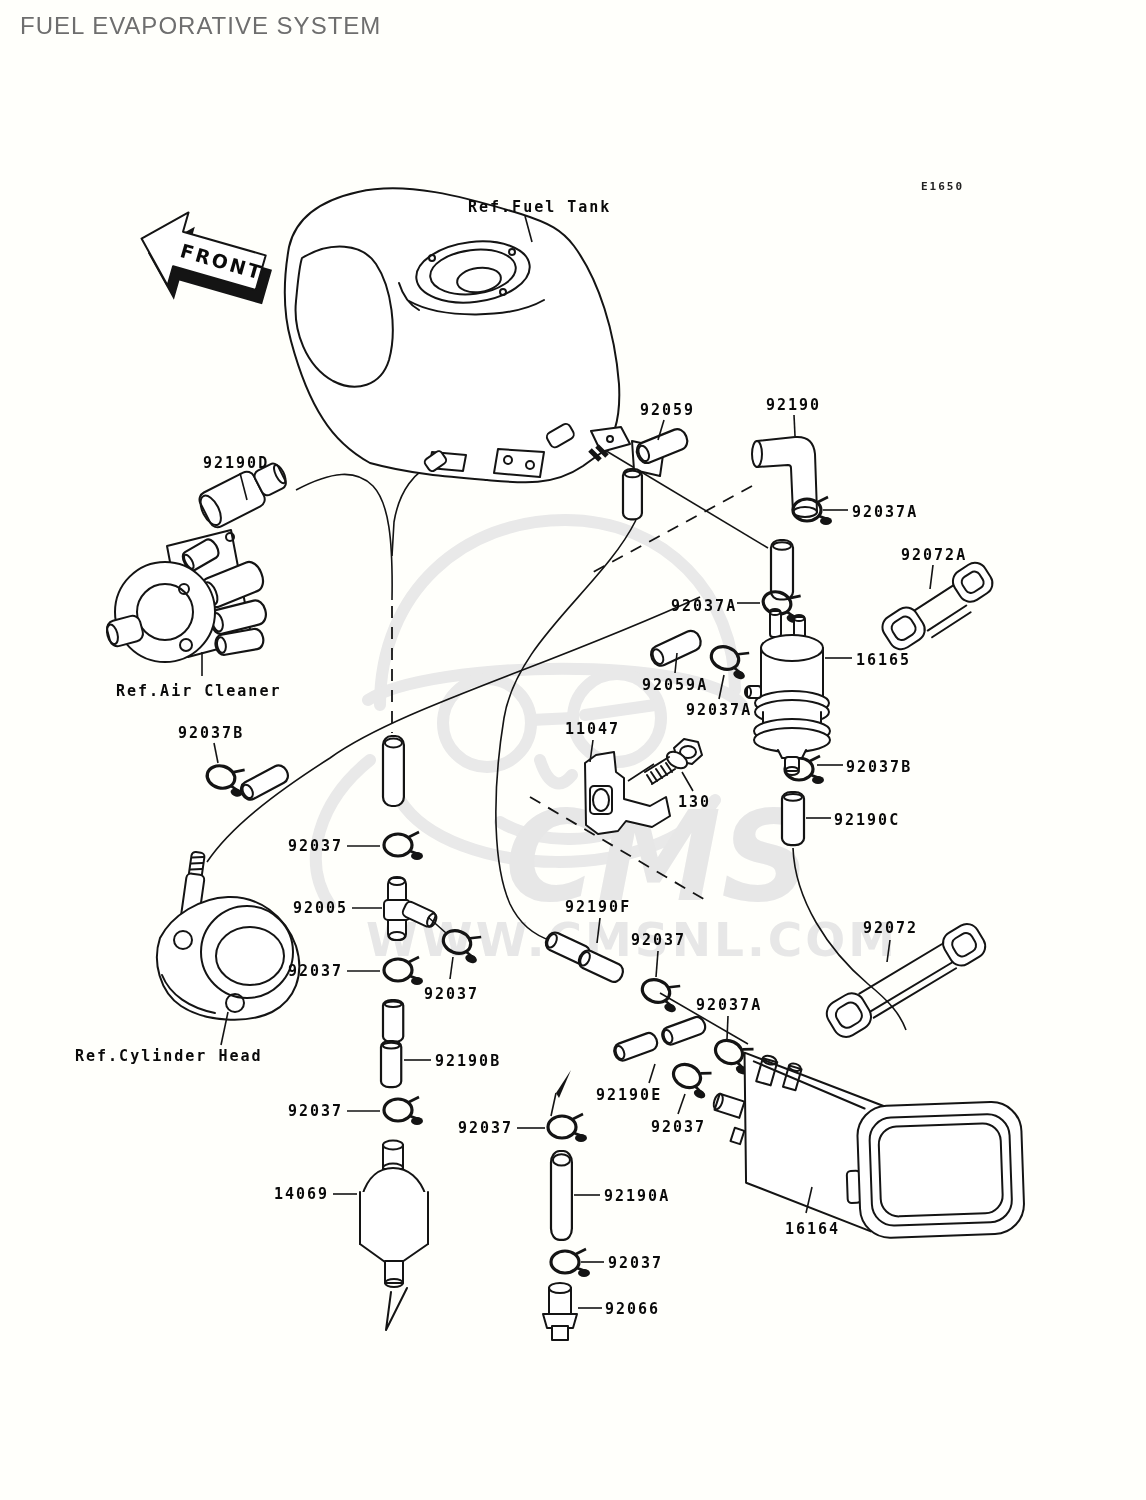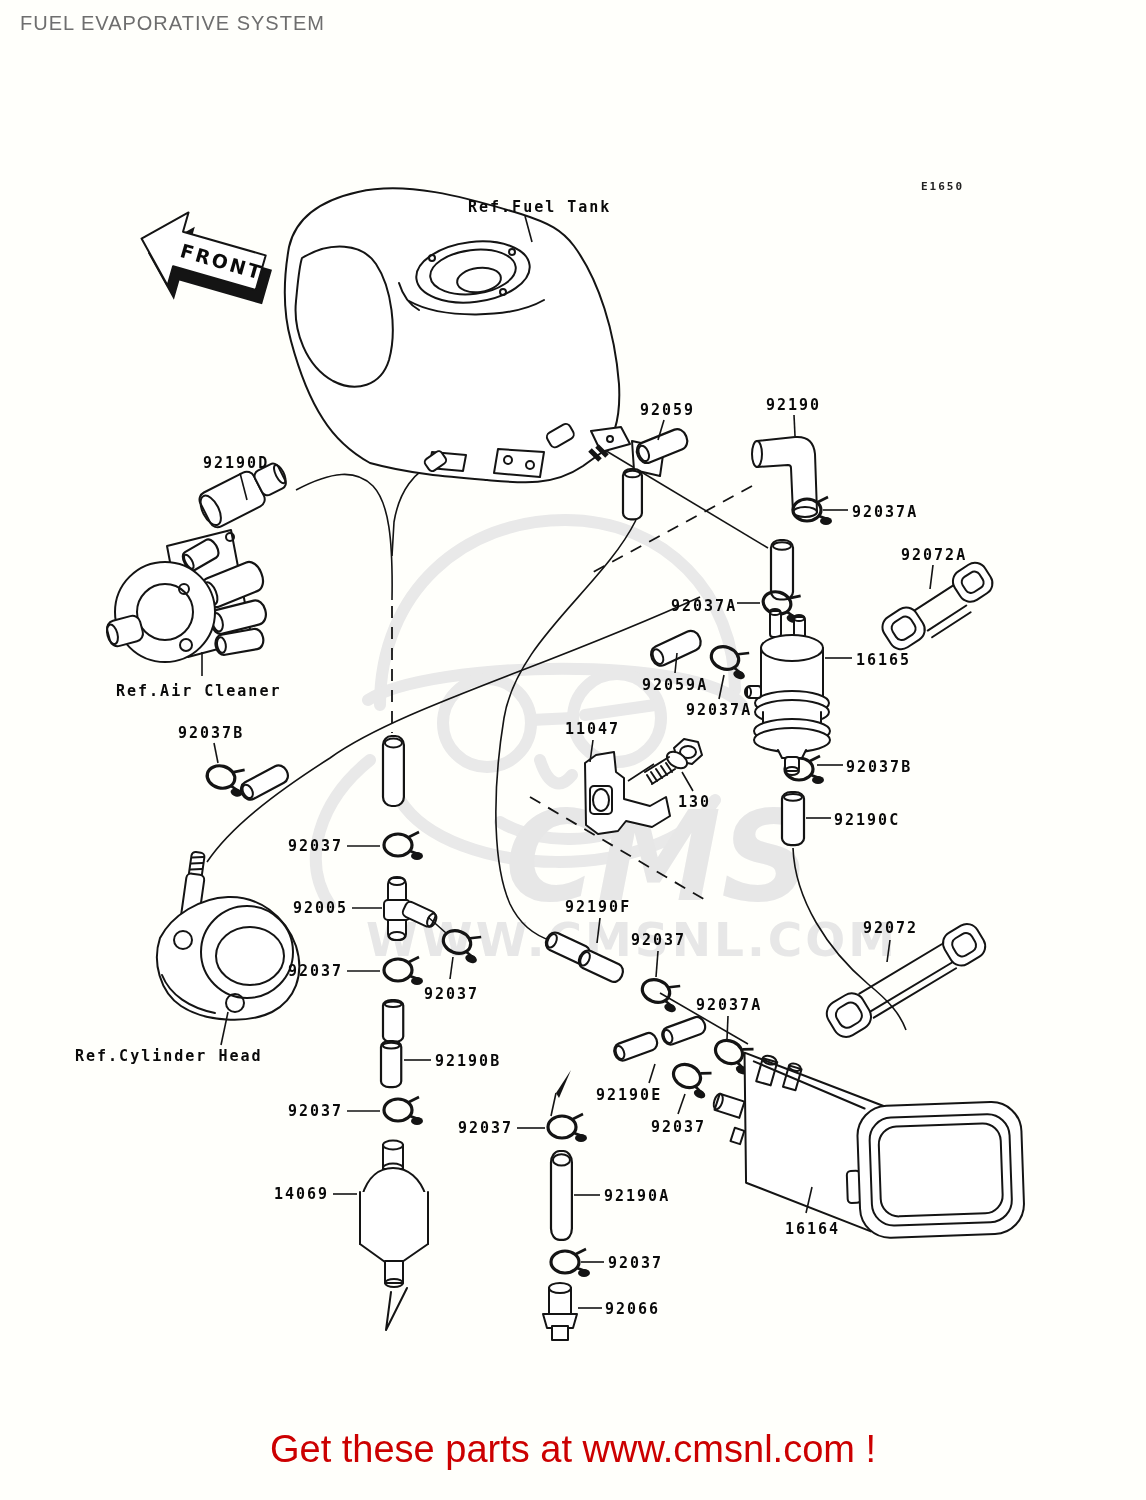--- a/index.html
+++ b/index.html
@@ -1,19 +1,19 @@
 <!DOCTYPE html>
 <html><head>
 <meta charset="utf-8">
 <style>
   html,body{margin:0;padding:0;background:#ffffff;}
   .page{position:relative;width:1146px;height:1500px;background:#fffffb;overflow:hidden;
         font-family:"DejaVu Sans Mono", monospace;}
   .title{position:absolute;left:20px;top:12px;font-family:"Liberation Sans",sans-serif;
-         font-size:20px;letter-spacing:1px;color:#6e6e6e;}
+         font-size:24px;letter-spacing:1px;color:#6e6e6e;}
   .banner{position:absolute;left:0;top:1428px;width:100%;text-align:center;
           font-family:"Liberation Sans",sans-serif;font-size:38px;color:#cc0000;}
   svg{position:absolute;left:0;top:0;}
   .plabel{font:bold 15px "DejaVu Sans Mono",monospace;letter-spacing:2px;fill:#0a0a0a;}
   .code{font:bold 11px "DejaVu Sans Mono",monospace;letter-spacing:2px;fill:#222;}
   .wm-cms{font:bold italic 125px "DejaVu Sans",sans-serif;fill:#e7e7e7;}
   .wm-url{font:bold 47px "DejaVu Sans",sans-serif;fill:#e7e7e7;letter-spacing:3px;}
   .front-txt{font:bold 19px "DejaVu Sans",sans-serif;letter-spacing:2.5px;fill:#0a0a0a;}
   .ln{stroke:#141414;stroke-width:1.6;fill:none;}
   .art{stroke:#141414;stroke-width:2;fill:none;stroke-linecap:round;stroke-linejoin:round;}
@@ -357,16 +357,13 @@
       <text class="plabel" x="651" y="1132">92037</text>
       <text class="plabel" x="696" y="1010">92037A</text>
       <text class="plabel" x="863" y="933">92072</text>
       <text class="plabel" x="785" y="1234">16164</text>
       <text class="plabel" x="604" y="1201">92190A</text>
       <text class="plabel" x="608" y="1268">92037</text>
       <text class="plabel" x="605" y="1314">92066</text>
     </g>
   </svg>
 
-  <div class="banner">
-    <span>Get these parts at www.cmsnl.com !</span>
-  </div>
 </div>
 
 </body></html>

